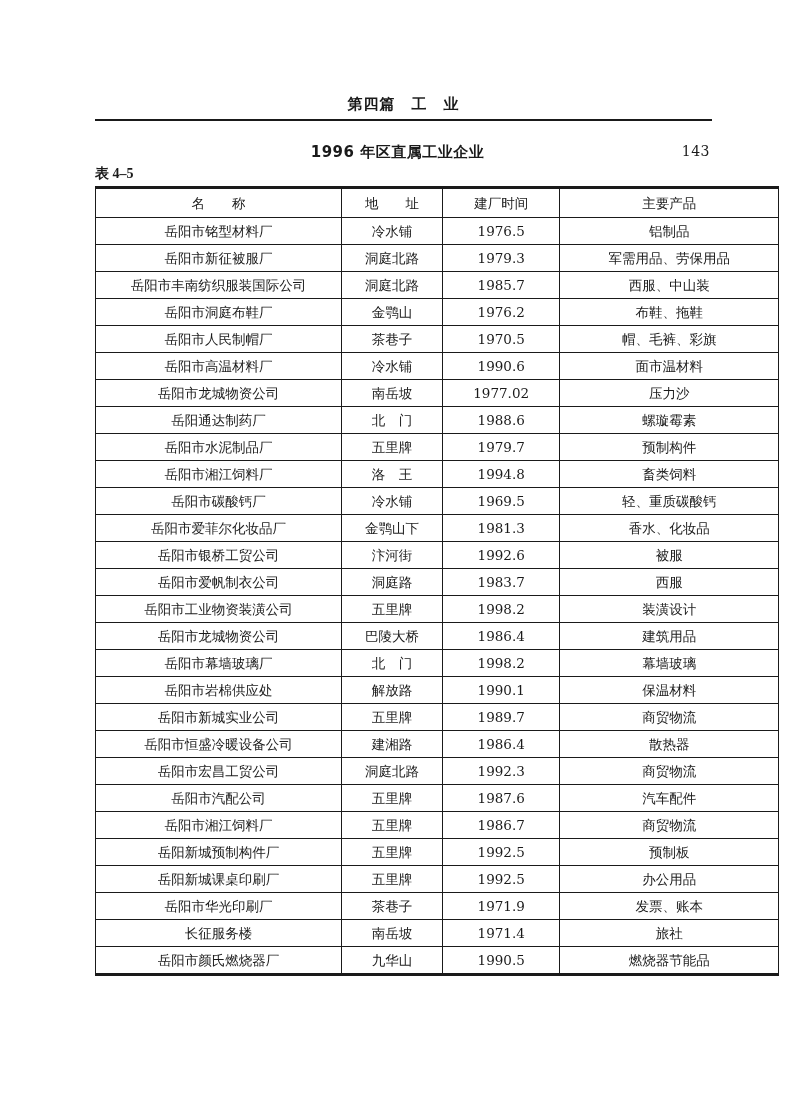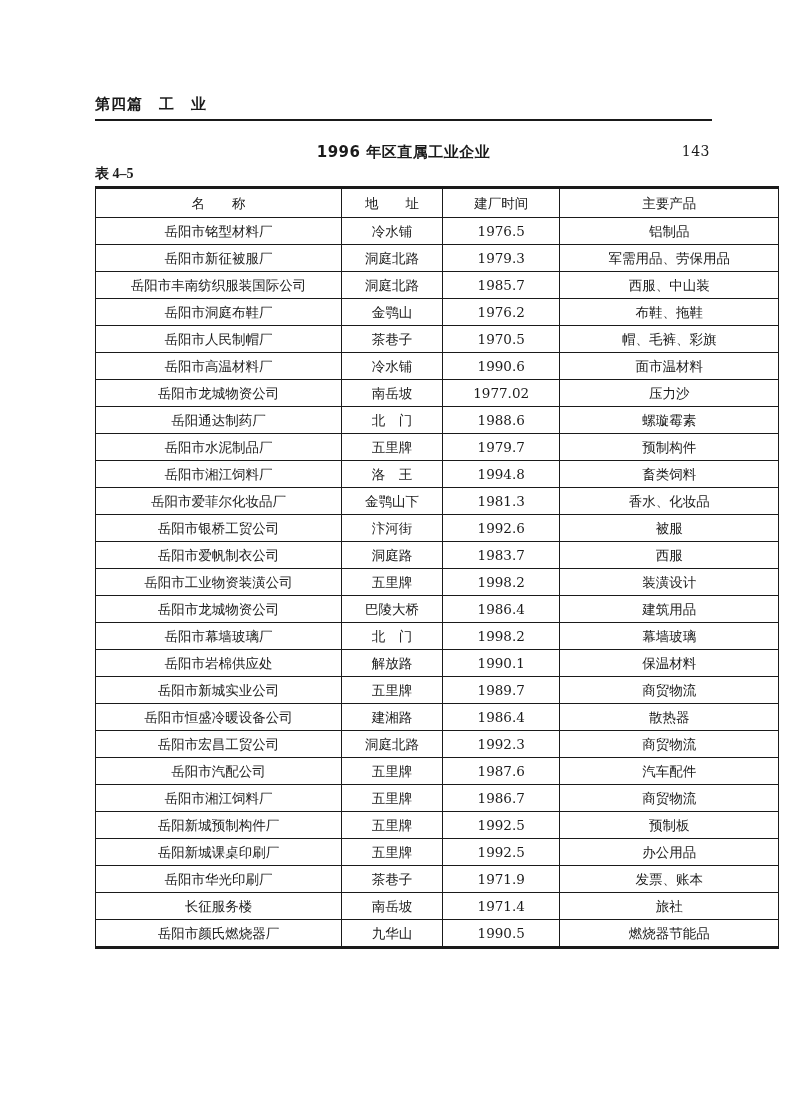--- a/index.html
+++ b/index.html
@@ -11,33 +11,33 @@
     position:relative;
     overflow:hidden;
   }
   .page{
     position:absolute;left:0;top:0;width:805px;height:1099px;background:#fff;
   }
   .running-head{
     position:absolute;left:95px;top:95px;width:617px;height:22px;
   }
   .running-head .section-title{
-    position:absolute;left:0;right:0;text-align:left;
+    position:absolute;left:0;right:0;text-align:center;
     font-family:"DejaVu Sans","Liberation Sans",sans-serif;
     font-weight:bold;font-size:15px;letter-spacing:1px;
   }
   .running-head .page-number{
     position:absolute;right:2px;top:1px;
     font-size:14px;letter-spacing:0.5px;margin-top:47px;
   }
   .head-rule{
     position:absolute;left:95px;top:119px;width:617px;height:2px;background:#1a1a1a;
   }
   .table-title{
-    position:absolute;left:95px;top:143px;width:617px;text-align:center;
+    position:absolute;left:89px;top:143px;width:617px;text-align:center;
     font-family:"DejaVu Sans","Liberation Sans",sans-serif;
     font-weight:bold;font-size:15px;letter-spacing:0.5px;
   }
   .table-label{
     position:absolute;left:95px;top:165px;
     font-family:Liberation Serif, serif;
     font-weight:bold;font-size:14px;
   }
   table.enterprise{
     position:absolute;left:95px;top:186px;width:684px;
@@ -147,20 +147,26 @@
           <td>1979.7</td>
           <td>预制构件</td>
         </tr>
         <tr>
           <td>岳阳市湘江饲料厂</td>
           <td>洛　王</td>
           <td>1994.8</td>
           <td>畜类饲料</td>
         </tr>
         <tr>
+          <td>岳阳市碳酸钙厂</td>
+          <td>冷水铺</td>
+          <td>1969.5</td>
+          <td>轻、重质碳酸钙</td>
+        </tr>
+        <tr>
           <td>岳阳市爱菲尔化妆品厂</td>
           <td>金鹗山下</td>
           <td>1981.3</td>
           <td>香水、化妆品</td>
         </tr>
         <tr>
           <td>岳阳市银桥工贸公司</td>
           <td>汴河街</td>
           <td>1992.6</td>
           <td>被服</td>

